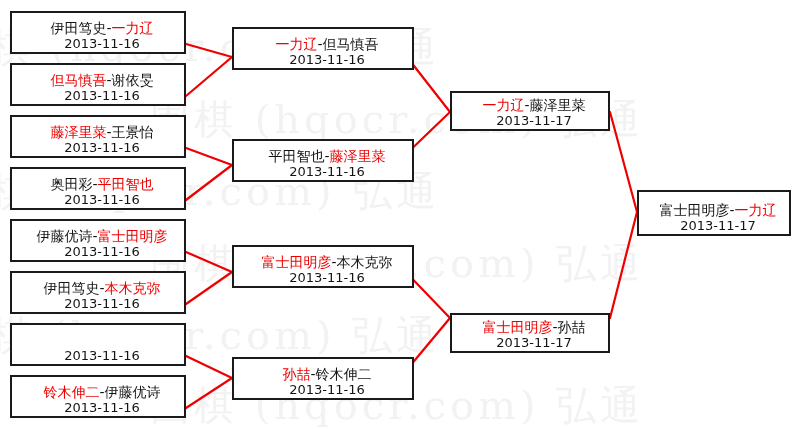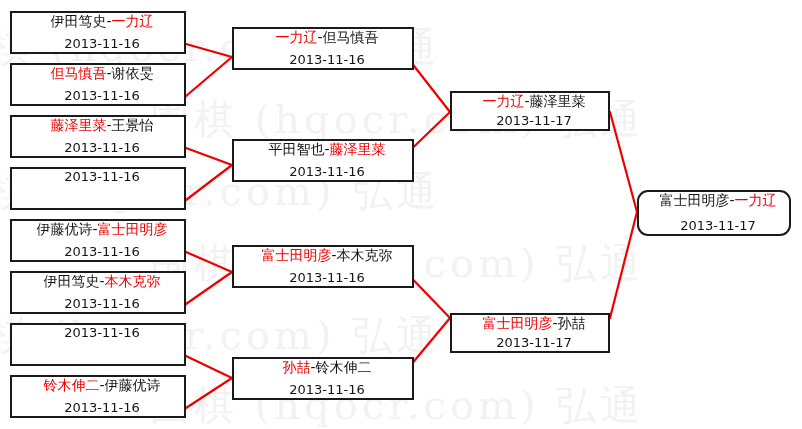--- a/index.html
+++ b/index.html
@@ -37,21 +37,21 @@
   
   .match{
     position:absolute;
     box-sizing:border-box;
     background:#ffffff;
     border:2px solid #1a1a1a;
     z-index:2;
     display:flex;
     flex-direction:column;
     align-items:center;
-    justify-content:space-between;
+    justify-content:flex-end;
     line-height:1.15;
     padding-left:8px;
   }
   .players{
     font-size:14px;
     color:#141414;
     white-space:nowrap;
     font-family:"DejaVu Sans","Liberation Sans",sans-serif;
   }
   .date{
@@ -62,21 +62,21 @@
     margin-top:1px;
   }
   .win{color:#ee0000;}
   .lose{color:#141414;}
   .sep{color:#141414;}
 
   
   .r1{left:10px;width:176px;height:43px;}
   .r2{left:232px;width:182px;height:43px;}
   .r3{left:450px;width:160px;height:40px;}
-  .r4{left:637px;width:154px;height:46px;border-radius:11px;}
+  .r4{left:637px;width:154px;height:46px;}
 </style>
 </head>
 <body>
 
 <div id="stage">
 
   <div id="watermark">
     <div class="wm-row wm-a" style="top:20px">棋 (hqocr.com) 弘通</div>
     <div class="wm-row wm-b" style="top:92px">围棋 (hqocr.com) 弘通</div>
     <div class="wm-row wm-a" style="top:164px">棋 (hqocr.com) 弘通</div>
@@ -119,20 +119,21 @@
     <div class="players"><span class="win">但马慎吾</span><span class="sep">-</span><span class="lose">谢依旻</span></div>
     <div class="date">2013-11-16</div>
   </div>
 
   <div class="match r1" style="top:115px">
     <div class="players"><span class="win">藤泽里菜</span><span class="sep">-</span><span class="lose">王景怡</span></div>
     <div class="date">2013-11-16</div>
   </div>
 
   <div class="match r1" style="top:167px">
+    <div class="players"><span class="lose">奥田彩</span><span class="sep">-</span><span class="win">平田智也</span></div>
     <div class="date">2013-11-16</div>
   </div>
 
   <div class="match r1" style="top:219px">
     <div class="players"><span class="lose">伊藤优诗</span><span class="sep">-</span><span class="win">富士田明彦</span></div>
     <div class="date">2013-11-16</div>
   </div>
 
   <div class="match r1" style="top:271px">
     <div class="players"><span class="lose">伊田笃史</span><span class="sep">-</span><span class="win">本木克弥</span></div>

